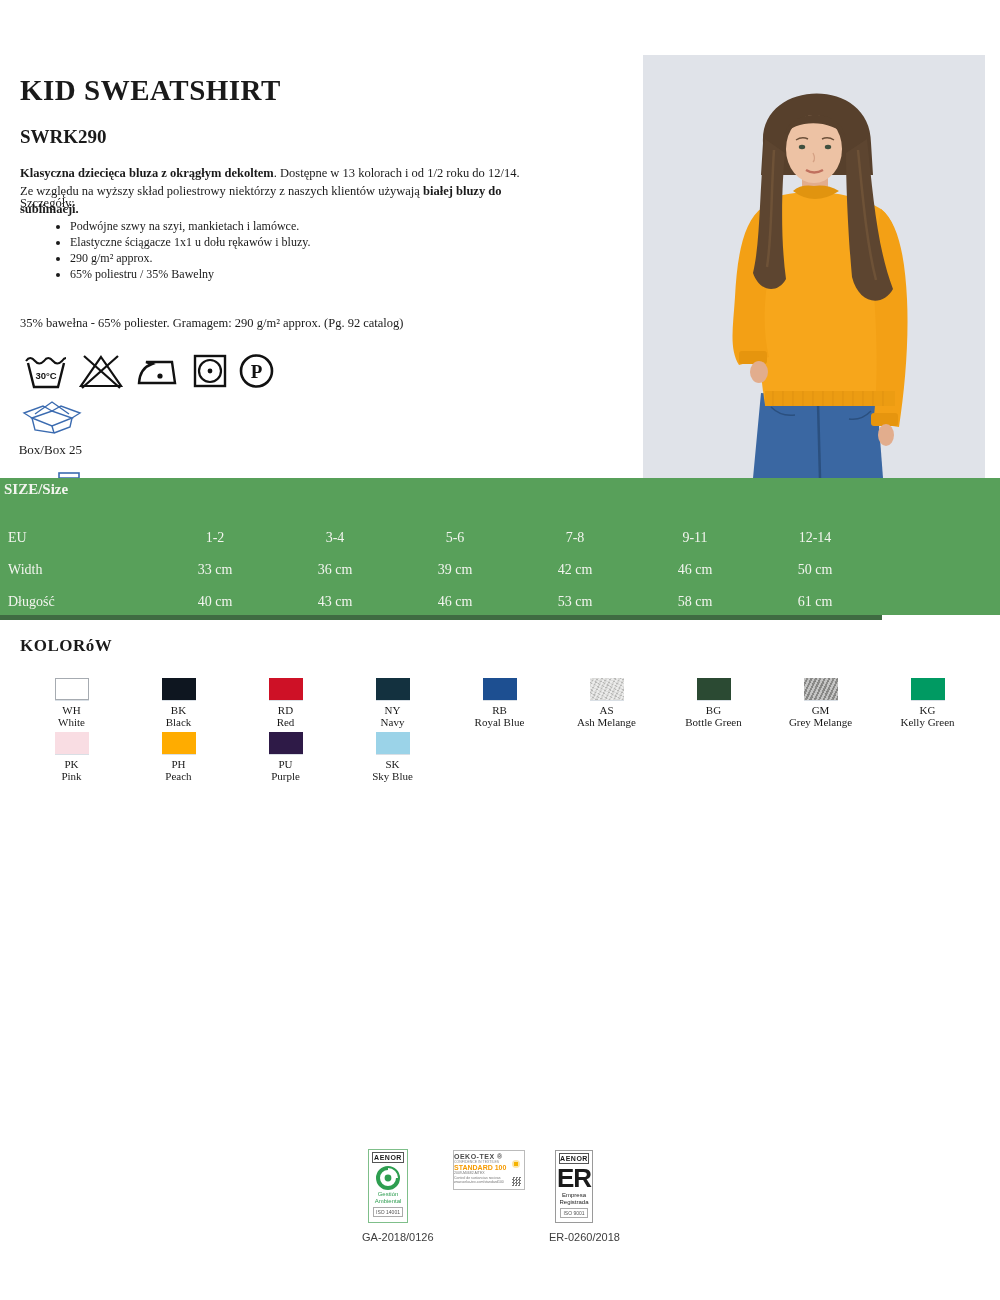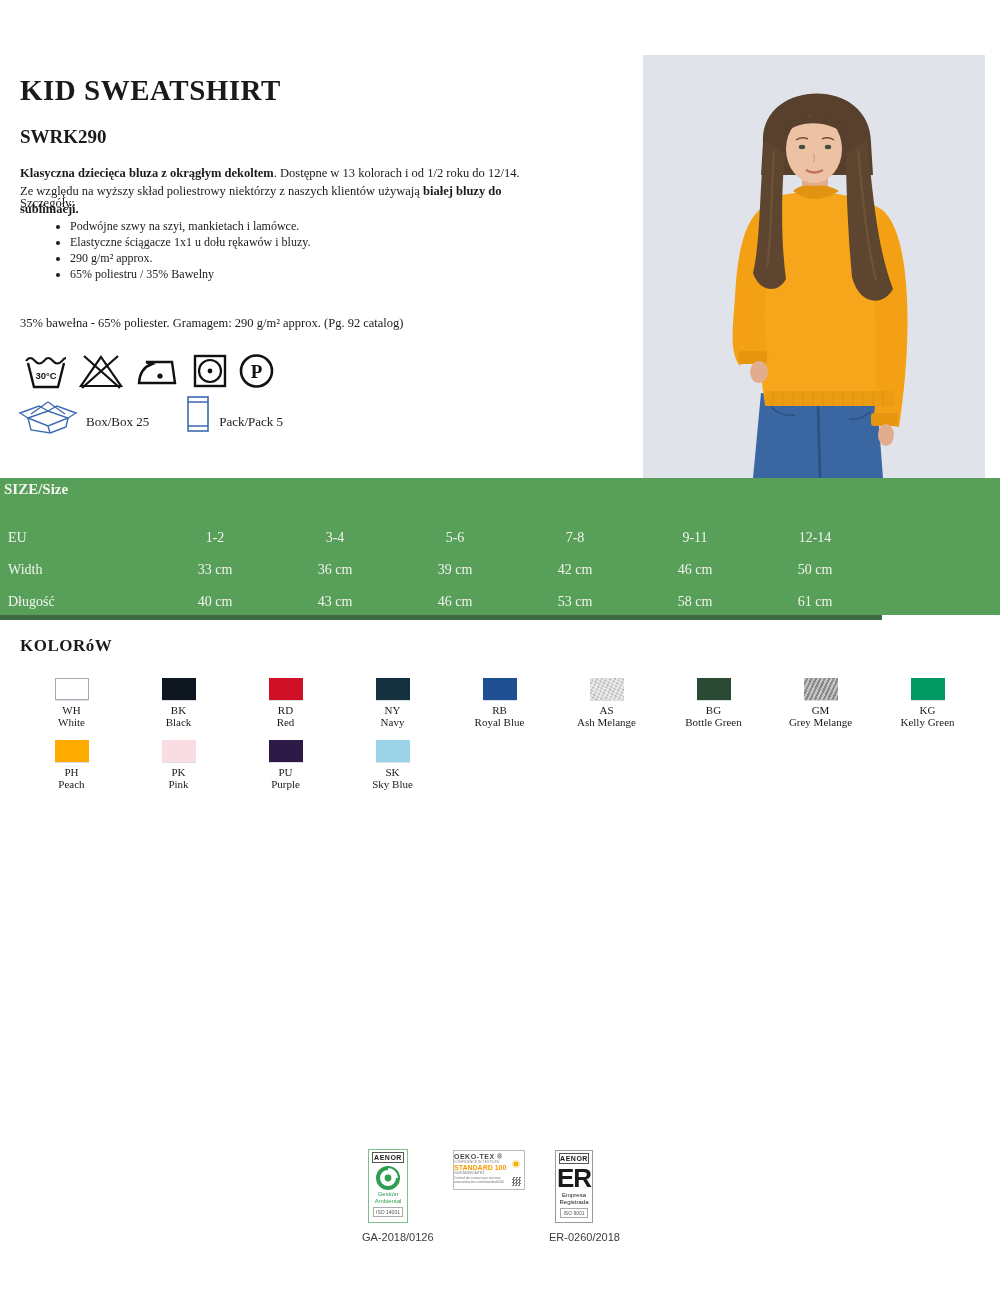--- a/index.html
+++ b/index.html
@@ -17,36 +17,36 @@
   ul.details{left:20px;top:218px;width:480px;margin:0;padding:0 0 0 50px;font-size:12px;line-height:16px;}
   ul.details li{margin:0;}
 
   .composition{left:20px;top:316px;font-size:12.5px;}
 
   
   .care-row{left:24px;top:352px;display:flex;align-items:flex-end;gap:10px;}
   .care-row svg{display:block;}
 
   
-  .pack-row{left:18px;top:392px;display:flex;align-items:flex-end;gap:8px;font-size:13px;}
+  .pack-row{left:18px;top:392px;display:flex;align-items:flex-end;gap:8px;font-size:13px;flex-direction:column;}
   .pack-row .lbl{padding-bottom:4px;}
 
   
   .size-band{left:0;top:478px;width:1000px;height:137px;background:#58a05a;color:#f3f5ef;padding-left:16px;}
   .size-title{position:absolute;left:4px;top:3px;font-size:15px;font-weight:bold;}
   .size-grid{position:absolute;left:0;top:44px;display:grid;
              grid-template-columns:155px repeat(6,120px);grid-auto-rows:32px;
              font-size:14px;align-items:center;}
   .size-grid .rlabel{padding-left:8px;text-align:left;}
   .size-grid .cell{text-align:center;}
   .size-underline{left:0;top:615px;width:882px;height:5px;background:#3f6b42;}
 
   
   .colors-heading{left:20px;top:636px;font-size:17px;font-weight:bold;letter-spacing:.5px;}
-  .colors-grid{left:18px;top:678px;display:grid;grid-template-columns:repeat(9,107px);row-gap:12px;}
+  .colors-grid{left:18px;top:678px;display:grid;grid-template-columns:repeat(9,107px);row-gap:4px;}
   .color-cell{text-align:center;}
   .swatch{width:34px;height:22px;margin:0 auto;box-shadow:0 1px 0 #d9dfe5;}
   .swatch.bordered{border:1px solid #a6abb1;width:32px;height:20px;}
   .swatch.melange{background-image:
       repeating-linear-gradient(115deg,rgba(255,255,255,.5) 0 2px,rgba(255,255,255,0) 2px 4px),
       repeating-linear-gradient(28deg,rgba(90,90,90,.25) 0 1px,rgba(90,90,90,0) 1px 3px);}
   .c-code{font-size:11px;margin-top:4px;}
   .c-name{font-size:11px;}
 
   
@@ -247,28 +247,28 @@
     <div class="swatch melange" style="background-color: rgb(142, 142, 140);"></div>
     <div class="c-code">GM</div>
     <div class="c-name">Grey Melange</div>
   </div>
   <div class="color-cell">
     <div class="swatch" style="background-color: rgb(0, 154, 98);"></div>
     <div class="c-code">KG</div>
     <div class="c-name">Kelly Green</div>
   </div>
   <div class="color-cell">
+    <div class="swatch" style="background-color: rgb(249, 221, 227);"></div>
+    <div class="c-code">PK</div>
+    <div class="c-name">Pink</div>
+  </div>
+  <div class="color-cell">
     <div class="swatch" style="background-color: rgb(255, 172, 0);"></div>
     <div class="c-code">PH</div>
     <div class="c-name">Peach</div>
-  </div>
-  <div class="color-cell">
-    <div class="swatch" style="background-color: rgb(249, 221, 227);"></div>
-    <div class="c-code">PK</div>
-    <div class="c-name">Pink</div>
   </div>
   <div class="color-cell">
     <div class="swatch" style="background-color: rgb(46, 26, 71);"></div>
     <div class="c-code">PU</div>
     <div class="c-name">Purple</div>
   </div>
   <div class="color-cell">
     <div class="swatch" style="background-color: rgb(155, 211, 232);"></div>
     <div class="c-code">SK</div>
     <div class="c-name">Sky Blue</div>

